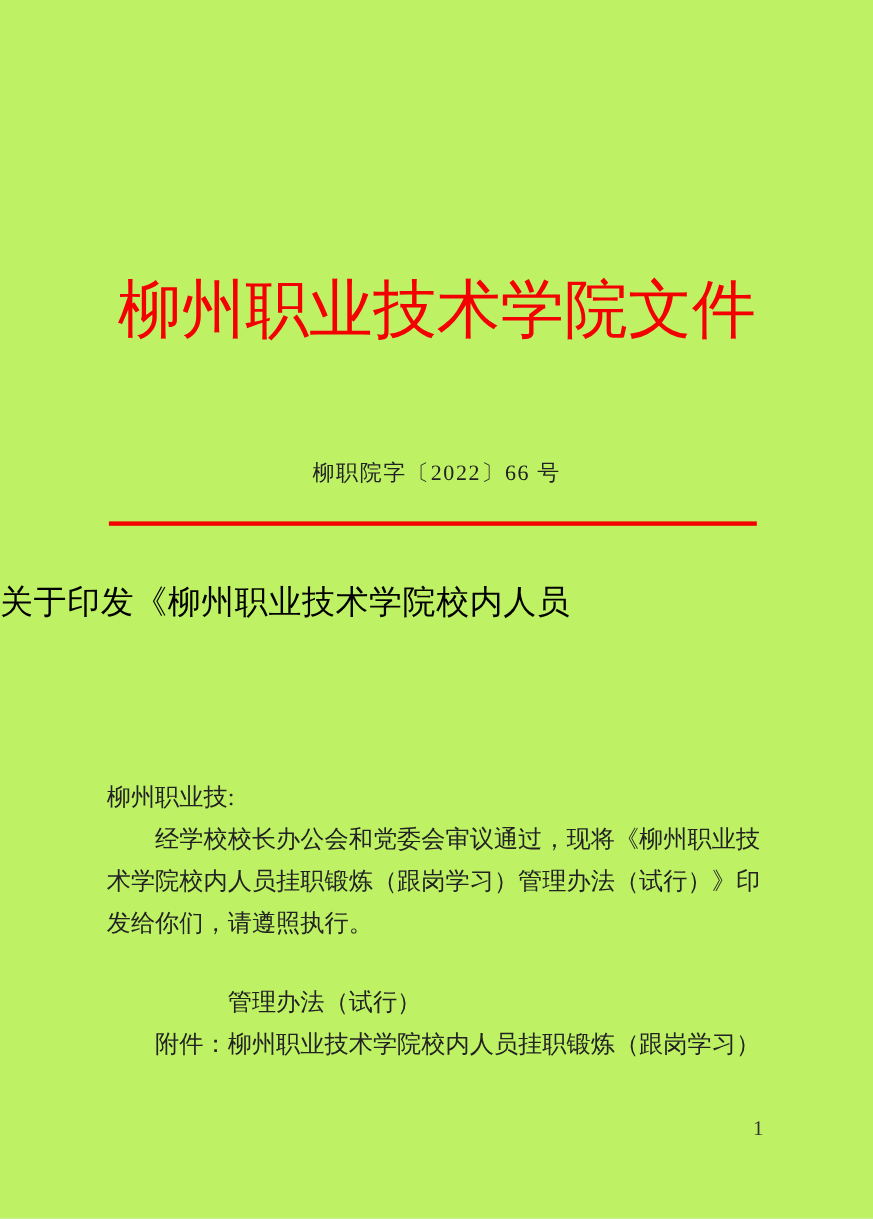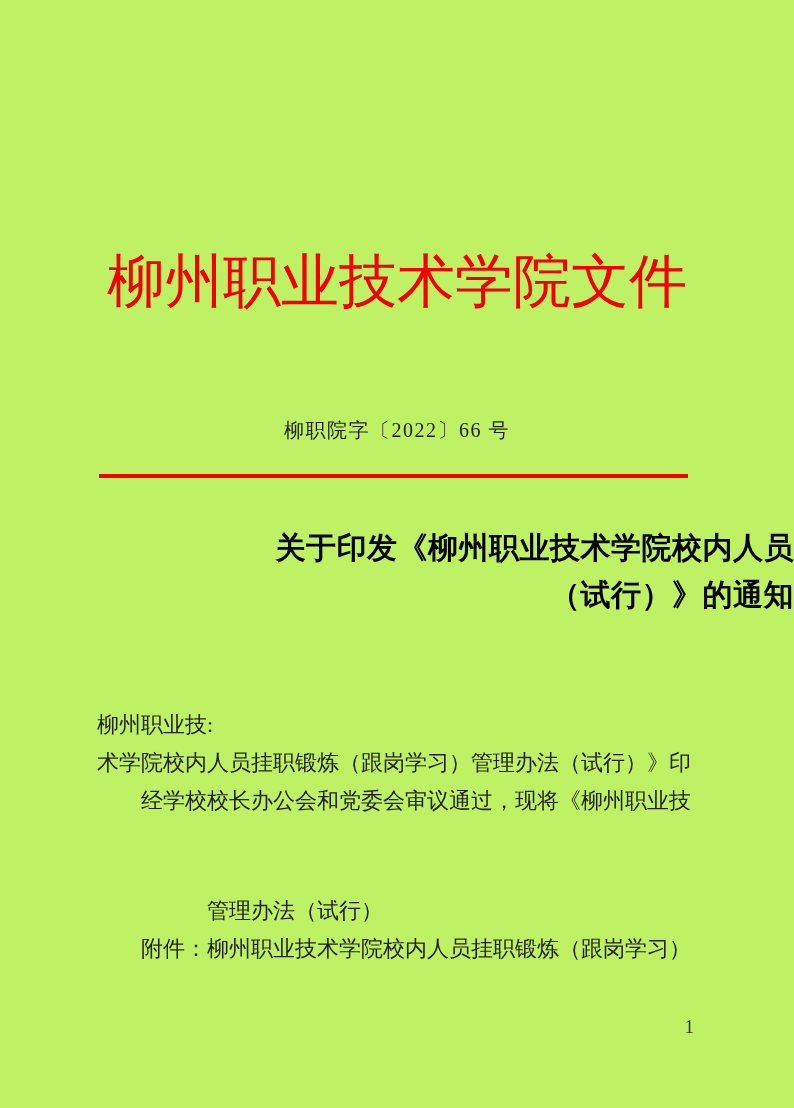--- a/index.html
+++ b/index.html
@@ -37,23 +37,23 @@
   }
   .red-rule {
     position: absolute;
     top: 474px; left: 99px;
     width: 589px; height: 4px;
     background: var(--accent-red, #f40000);
   }
   .notice-title {
     position: absolute;
     top: 524px; left: 0; right: 0;
-    text-align: right;
+    text-align: left;
     font-family: "Liberation Sans", "DejaVu Sans", sans-serif;
-    font-weight: bold;
+    font-weight: normal;
     font-size: 30px;
     line-height: 47px;
     color: #000000;
     letter-spacing: 0.5px;
   }
   .notice-title div { white-space: nowrap; }
   .body-block {
     position: absolute;
     top: 706px; left: 97px;
     width: 615px;
@@ -88,27 +88,27 @@
 <div class="page" style="background: #bef264;">
 
   <div class="org-title">柳州职业技术学院文件</div>
 
   <div class="doc-number">柳职院字〔2022〕66 号</div>
 
   <div class="red-rule"></div>
 
   <div class="notice-title">
     <div>关于印发《柳州职业技术学院校内人员</div>
-    <div>（试行）》的通知</div>
   </div>
 
   <div class="body-block">
     <div class="line">柳州职业技:</div>
+    <div class="line indent">经学校校长办公会和党委会审议通过，现将《柳州职业技</div>
     <div class="line">术学院校内人员挂职锻炼（跟岗学习）管理办法（试行）》印</div>
-    <div class="line indent">经学校校长办公会和党委会审议通过，现将《柳州职业技</div>
+    <div class="line">发给你们，请遵照执行。</div>
   </div>
 
   <div class="attachment-block">
     <div class="line indent2">管理办法（试行）</div>
     <div class="line indent"><span>附件：</span><span>柳州职业技术学院校内人员挂职锻炼（跟岗学习）</span></div>
   </div>
 
   <div class="page-number">1</div>
 
 </div>

